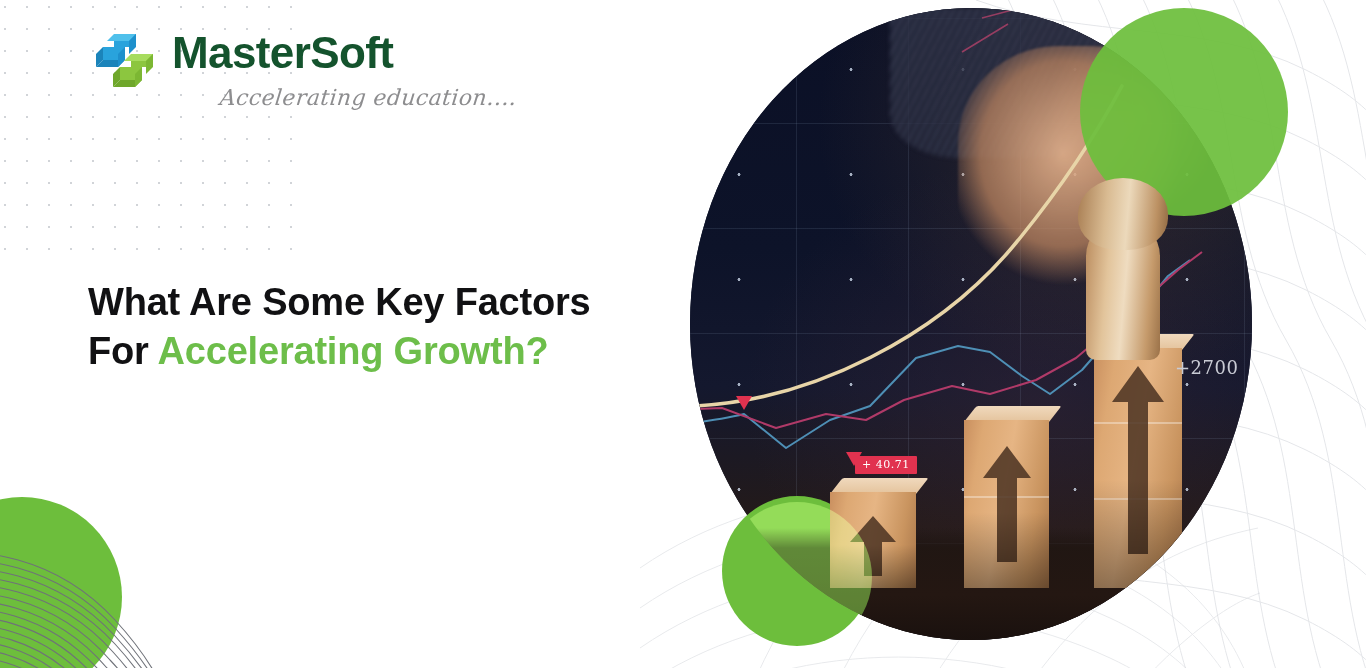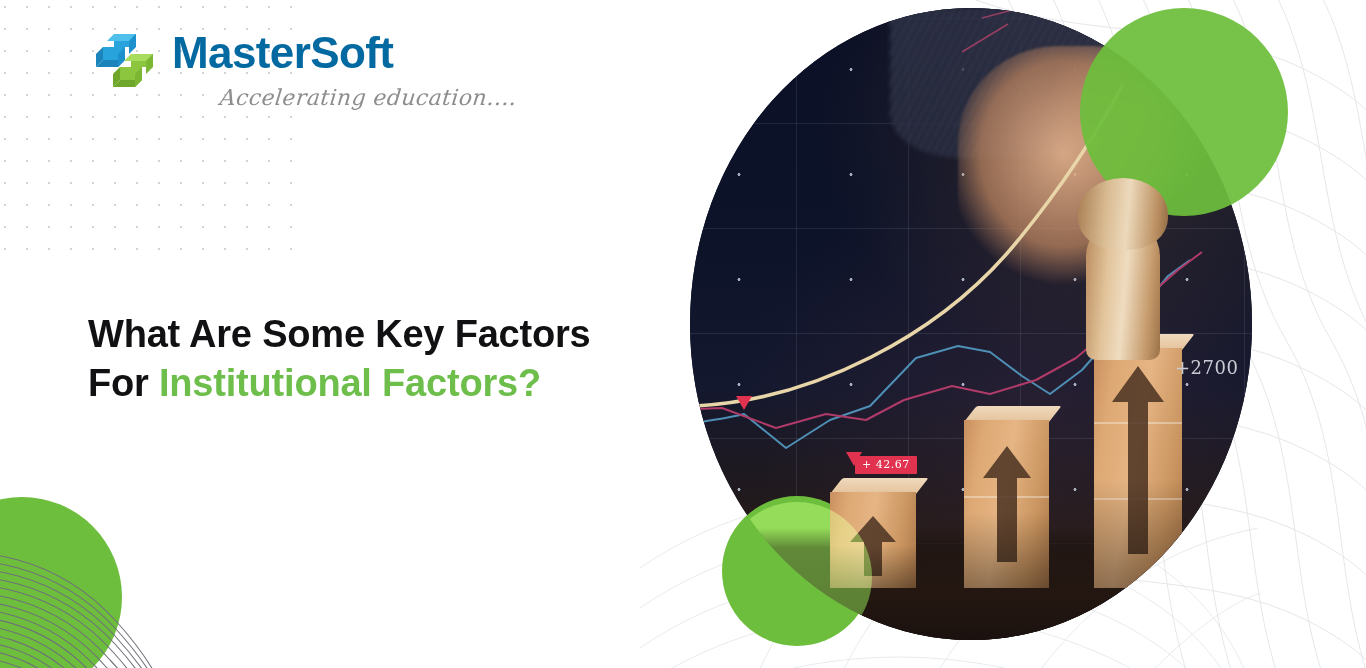--- a/index.html
+++ b/index.html
@@ -76,21 +76,21 @@
     left:0; top:2px;
     width:76px; height:60px;
   }
   .logo-mark svg { width:100%; height:100%; display:block; }
   .logo-word {
     position:absolute;
     left:82px; top:3px;
     font-size:44px;
     font-weight:bold;
     letter-spacing:-0.6px;
-    color:#0369a1;
+    color:#14532d;
     font-family:"Liberation Sans", sans-serif;
     line-height:1;
     text-align:right;
   }
   .logo-tagline {
     position:absolute;
     left:130px; top:57px;
     font-size:22px;
     color:#8d8d8f;
     font-family:"DejaVu Serif", serif;
@@ -103,21 +103,20 @@
   
   .headline {
     position:absolute;
     left:88px; top:278px;
     width:560px;
     font-size:38px;
     font-weight:bold;
     line-height:1.28;
     color:#111113;
     letter-spacing:-0.2px;
-    margin-top:32px;
   }
   .headline .accent { color:#6DBE4A; }
 
   
   .hero {
     position:absolute;
     left:690px; top:8px;
     width:562px; height:632px;
     border-radius:50%;
     overflow:hidden;
@@ -366,21 +365,21 @@
         <polygon points="52,37 45,44 45,57 52,50" fill="#7CB733"></polygon>
         <polygon points="63,24 63,37 56,44 56,31" fill="#7CB733"></polygon>
       </svg>
     </div>
     <div class="logo-word">MasterSoft</div>
     <div class="logo-tagline">Accelerating education....</div>
   </div>
 
   <h1 class="headline">
     <span>What Are Some Key Factors</span><br>
-    <span>For </span><span class="accent">Institutional Factors?</span>
+    <span>For </span><span class="accent">Accelerating Growth?</span>
   </h1>
 
   <div class="hero">
     <div class="hero-photo"></div>
     <div class="hero-grid"></div>
     <div class="hero-grid-dots"></div>
 
     <div class="sleeve"></div>
     <div class="hand"></div>
 
@@ -440,20 +439,20 @@
     </div>
 
     <div class="pawn" style="z-index:5;"></div>
     <div class="pawn-head" style="z-index:5;"></div>
 
     <div class="floor" style="z-index:3;"></div>
 
     <div class="green-circle-bottom tint" style="left:32px; top:494px; z-index:7;"></div>
   </div>
 
-  <div class="badge-5690">+ 42.67</div>
+  <div class="badge-5690">+ 40.71</div>
   <div class="label-6700">+2700</div>
 
   <div class="green-circle-top"></div>
 
   <div class="green-circle-bottom" style="left:722px; top:496px;"></div>
 
 </div>
 
 </body></html>

